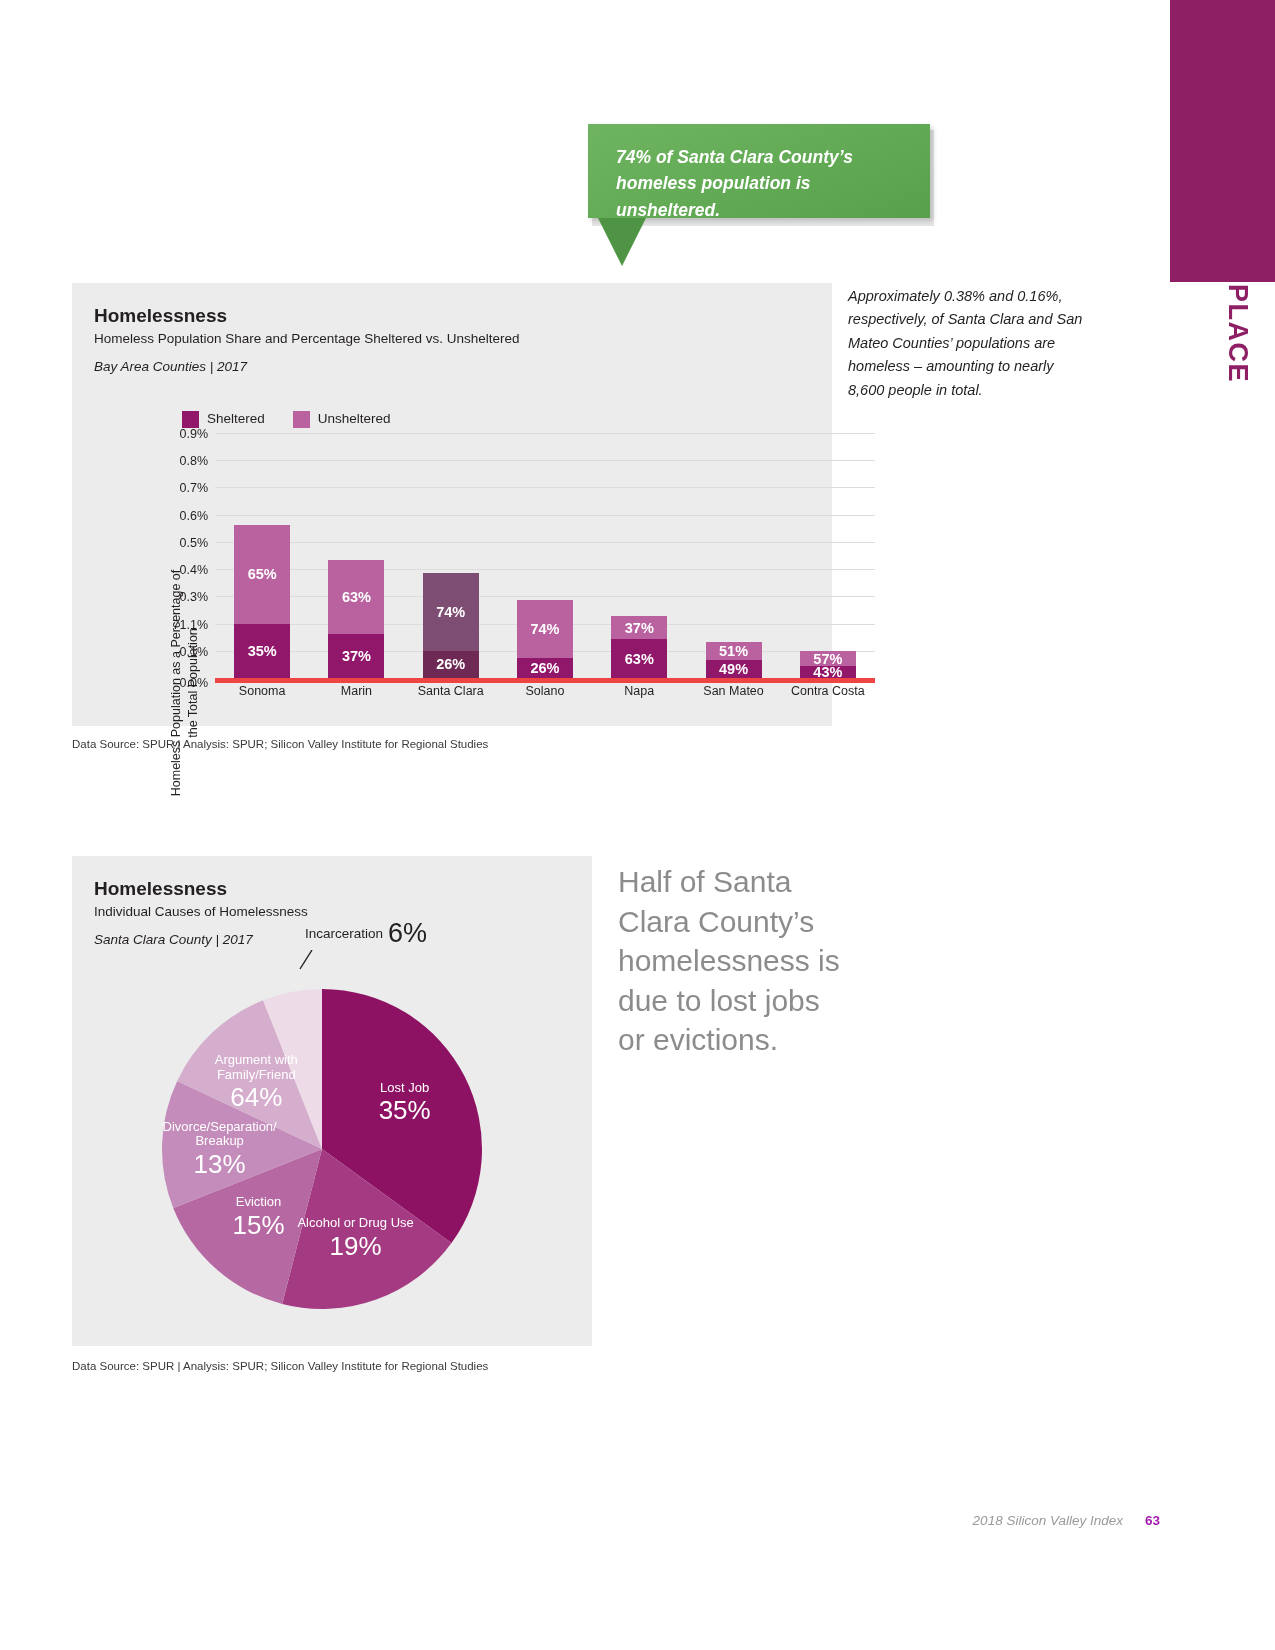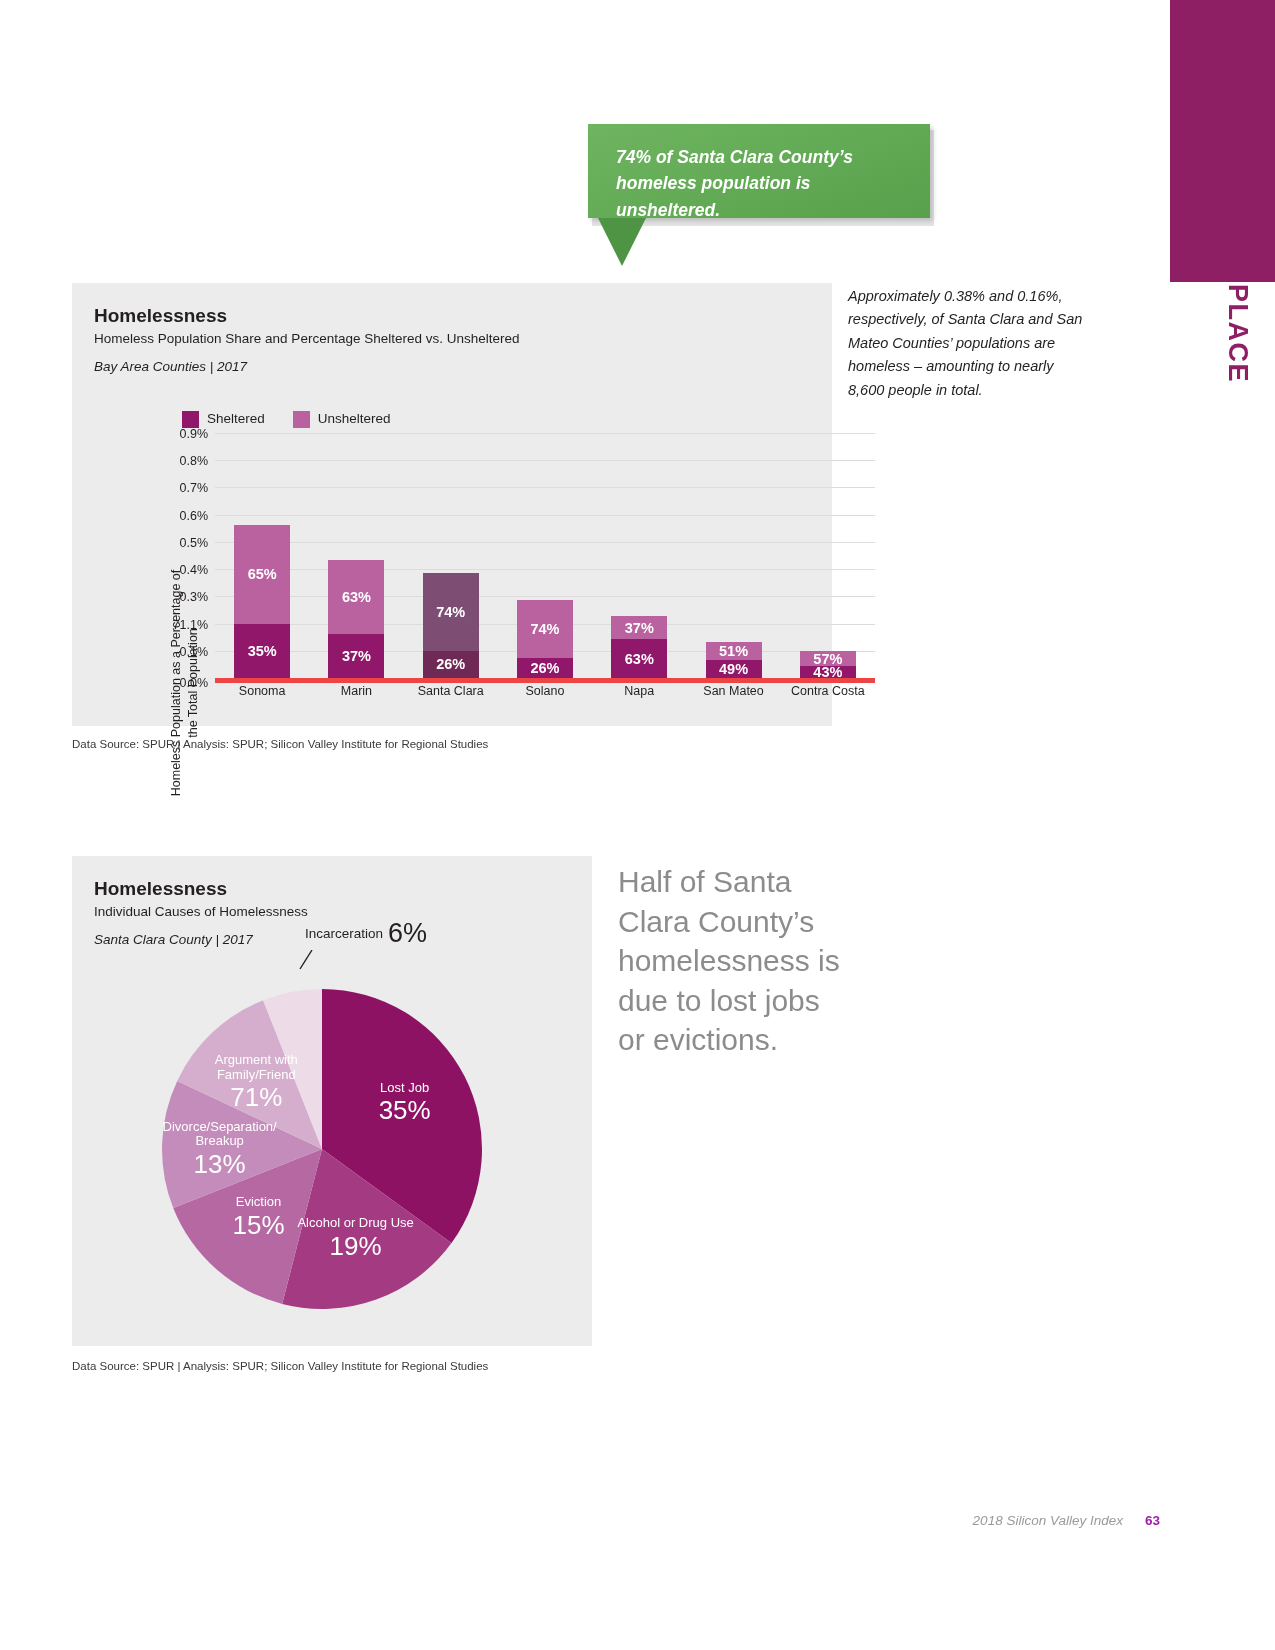--- a/index.html
+++ b/index.html
@@ -383,21 +383,21 @@
         <div class="pie-lbl" style="left: 51.5141px; top: 231.011px; width: 150px;">
           <span class="nm">Eviction</span>
           <span class="pc">15%</span>
         </div>
         <div class="pie-lbl" style="left: 12.6505px; top: 155.784px; width: 150px;">
           <span class="nm">Divorce/Separation/ Breakup</span>
           <span class="pc">13%</span>
         </div>
         <div class="pie-lbl" style="left: 49.2835px; top: 89.019px; width: 150px;">
           <span class="nm">Argument with Family/Friend</span>
-          <span class="pc">71%</span>
+          <span class="pc">64%</span>
         </div>
       </div>
   </div>
 </div>
 <div class="inc-label">Incarceration</div>
 <div class="inc-pct">6%</div>
 <svg class="inc-leader">
   <line x1="13" y1="0" x2="1" y2="19" stroke="#231f20" stroke-width="1.4"></line>
 </svg>
 <div class="source-line" id="pie-source">Data Source: SPUR | Analysis: SPUR; Silicon Valley Institute for Regional Studies</div>

